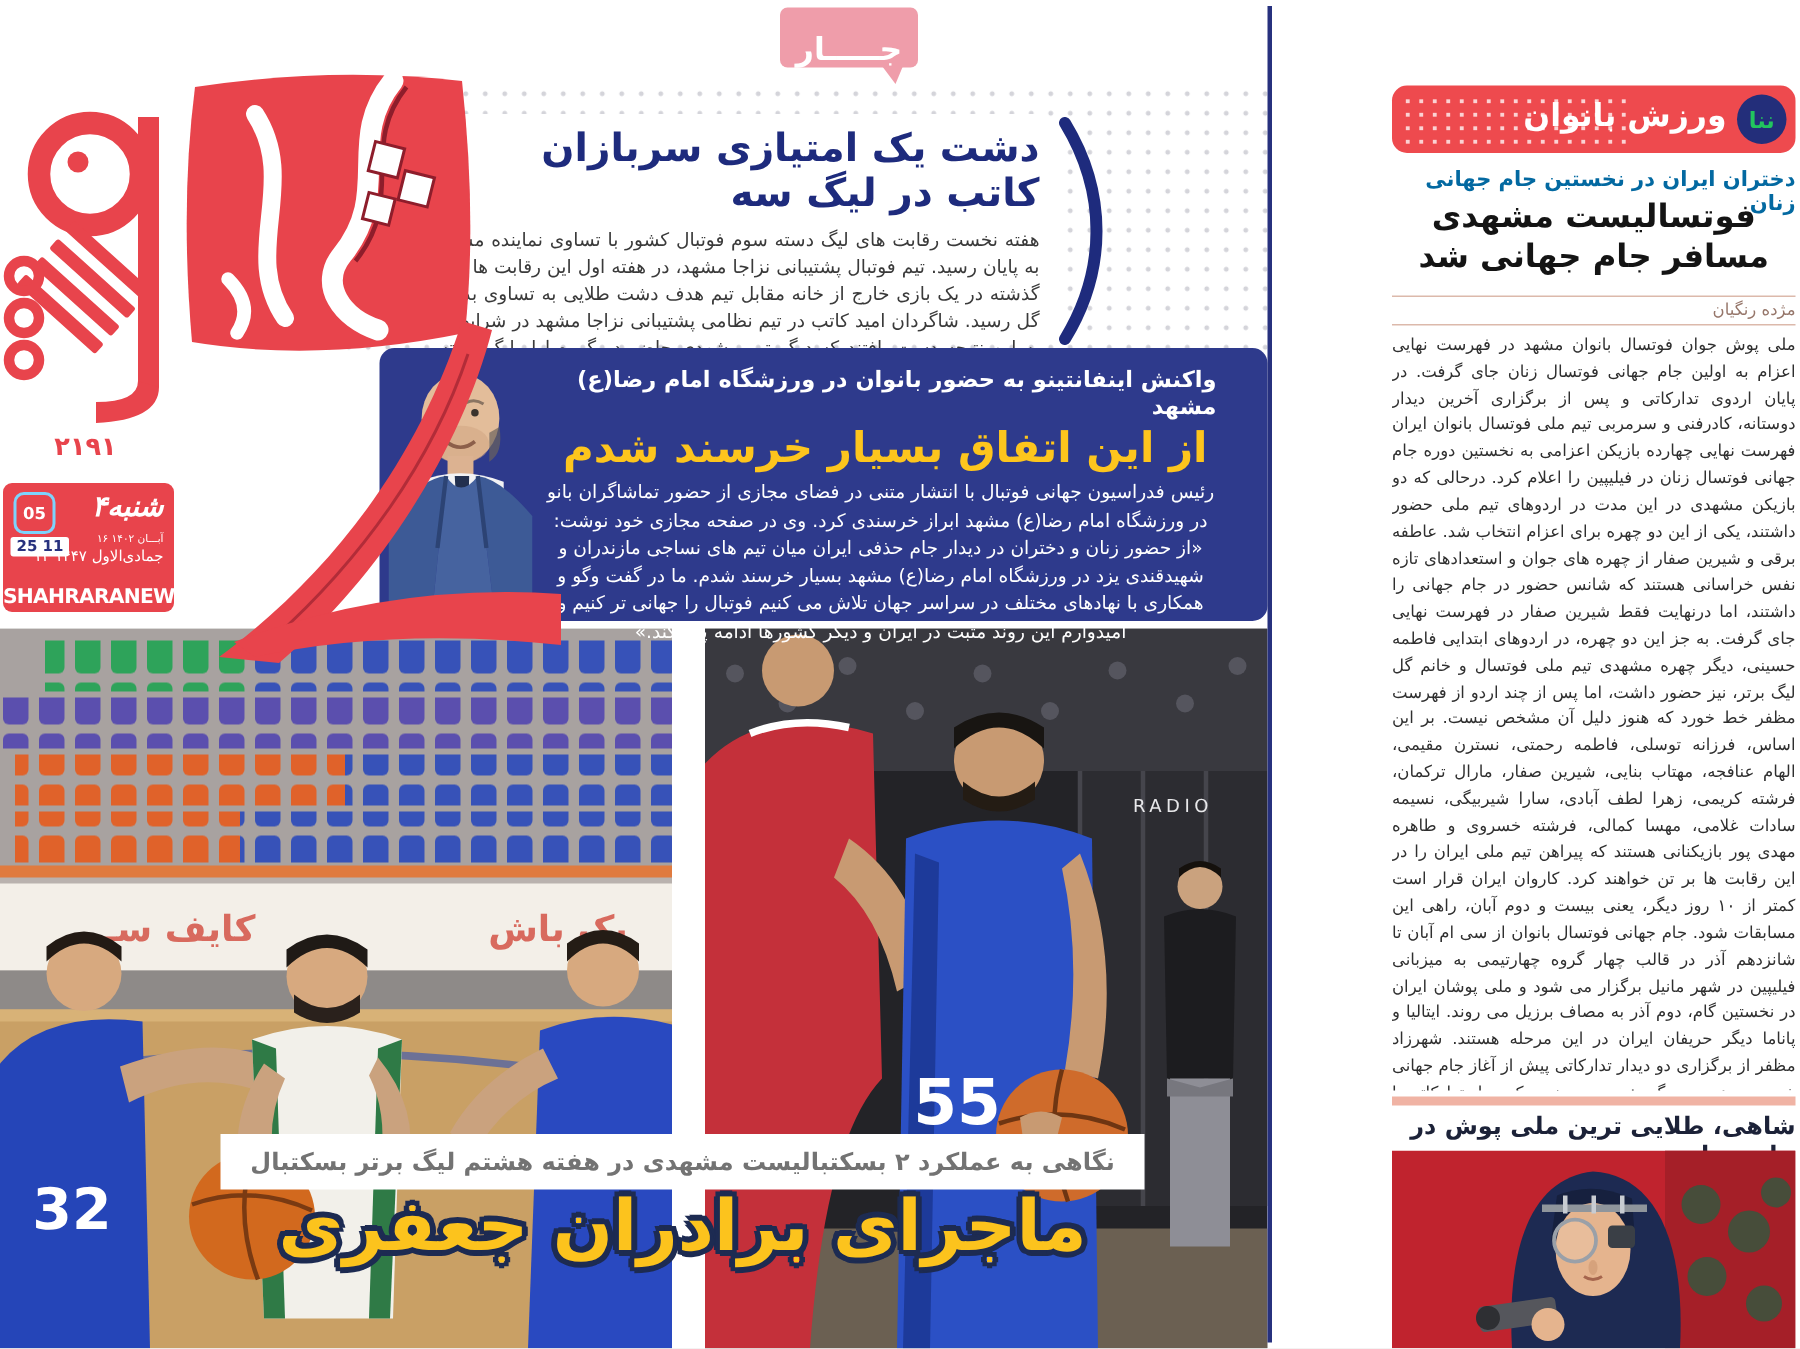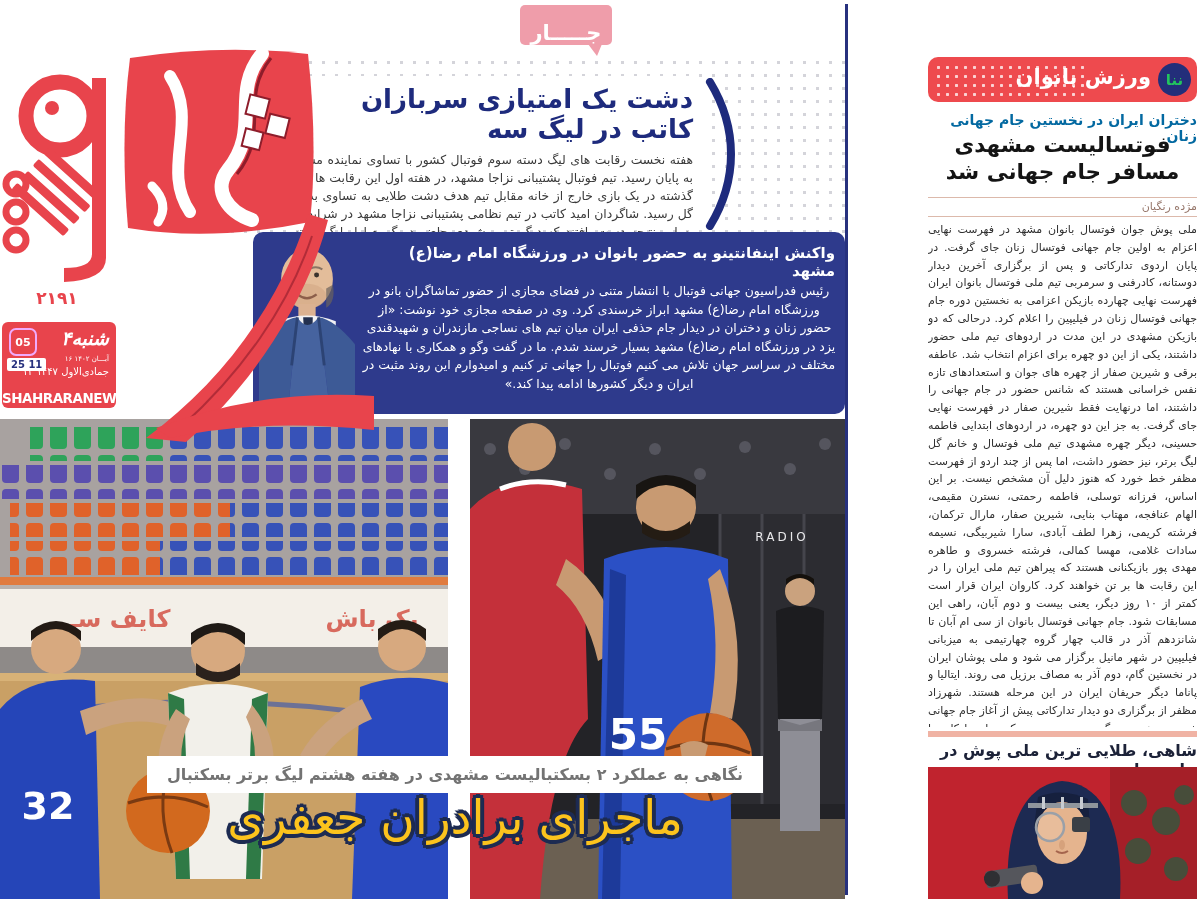--- a/index.html
+++ b/index.html
@@ -15,53 +15,53 @@
   .v-divider{left:845px;top:4px;width:3px;height:891px;background:#27317e;z-index:6;}
   .dots-bg{left:213px;top:56px;width:632px;height:178px;z-index:0;
     background-image:radial-gradient(#d4d4da 1.6px,transparent 1.7px);background-size:13px 13px;}
 
   
   .kufic{left:0;top:72px;width:112px;height:214px;z-index:3;}
   .issue-digits{left:0;top:288px;width:114px;text-align:center;color:#e8444c;font-size:17px;font-weight:bold;
                 letter-spacing:14px;direction:rtl;z-index:3;}
   .date-box{left:2px;top:322px;width:114px;height:86px;background:#e8444c;border-radius:6px;color:#fff;z-index:3;}
   .day-name{position:absolute;right:7px;top:5px;font-size:19px;font-weight:bold;font-style:italic;}
-  .day-badge{position:absolute;left:7px;top:6px;width:24px;height:24px;border:2px solid #f0abfc;border-radius:7px;
+  .day-badge{position:absolute;left:7px;top:6px;width:24px;height:24px;border:2px solid #7dd3fc;border-radius:7px;
              font-size:11px;font-weight:bold;display:flex;align-items:center;justify-content:center;}
   .pages-chip{position:absolute;left:5px;top:36px;background:#fff;color:#27317e;font-size:10px;font-weight:bold;
               padding:1px 4px;border-radius:2px;}
   .date-l1{position:absolute;right:7px;top:33px;font-size:7px;}
   .date-l2{position:absolute;right:7px;top:44px;font-size:10px;}
   .site-url{position:absolute;left:0;right:0;bottom:2px;text-align:center;font-size:13.5px;font-weight:bold;
             letter-spacing:-.5px;color:#fff;}
   .calli{left:112px;top:36px;width:270px;height:412px;z-index:4;pointer-events:none;}
 
   
   .top-story{left:283px;top:76px;width:424px;height:152px;background:#fff;border-radius:16px;z-index:2;
              direction:rtl;padding:8px 14px 0 10px;box-sizing:border-box;}
   .top-story h1{margin:0 0 7px 0;font-size:26px;font-weight:bold;color:#1e2b7d;letter-spacing:-.5px;}
   .top-story p{margin:0;font-size:12.4px;line-height:1.45;color:#3a3a3a;text-align:justify;}
   .bracket{left:702px;top:78px;width:40px;height:152px;z-index:2;}
 
   
   .inf-box{left:253px;top:232px;width:592px;height:182px;background:#2e3a8c;border-radius:10px;z-index:2;
-           direction:rtl;color:#fff;box-sizing:border-box;padding:10px 8px 8px 12px;}
+           direction:rtl;color:#fff;box-sizing:border-box;padding:10px 32px 8px 12px;}
   .inf-text{margin-left:96px;}
   .inf-kicker{font-size:15px;font-weight:bold;text-align:right;margin:2px 2px 2px 0;}
   .inf-head{font-size:28px;font-weight:bold;color:#fdc51d;text-align:right;margin:2px 8px 4px 0;letter-spacing:-.5px;}
   .inf-body{font-size:12.4px;line-height:1.5;text-align:center;margin:0;}
   .inf-photo{position:absolute;left:6px;bottom:0;width:96px;height:176px;}
 
   
   .photo-left{left:0;top:419px;width:448px;height:480px;z-index:1;}
   .photo-right{left:470px;top:419px;width:375px;height:480px;z-index:1;}
   .bb-kicker{left:147px;top:756px;width:616px;height:37px;background:#fff;color:#737373;z-index:5;
              font-size:16px;font-weight:bold;display:flex;align-items:center;justify-content:center;direction:rtl;}
   .bb-headline{left:120px;top:790px;width:670px;z-index:5;text-align:center;direction:rtl;
-     font-size:47px;font-weight:normal;color:#fcc31d;letter-spacing:-1px;
+     font-size:47px;font-weight:bold;color:#fcc31d;letter-spacing:-1px;
      text-shadow:3px 3px 0 #1d2b52,-3px 3px 0 #1d2b52,3px -3px 0 #1d2b52,-3px -3px 0 #1d2b52,
                  0 4px 0 #1d2b52,0 -4px 0 #1d2b52,4px 0 0 #1d2b52,-4px 0 0 #1d2b52;}
 
   
   .wcol{left:928px;top:0;width:269px;height:899px;z-index:2;direction:rtl;}
   .banner{position:absolute;top:57px;left:0;width:269px;height:45px;background:#ee4a4e;border-radius:10px;
           overflow:hidden;}
   .banner .dots{position:absolute;left:6px;top:6px;bottom:6px;width:150px;
           background-image:radial-gradient(rgba(255,255,255,.75) 1.4px,transparent 1.5px);background-size:9px 9px;}
   .banner .mark{position:absolute;right:6px;top:6px;width:33px;height:33px;background:#232e7a;border-radius:50%;
@@ -140,20 +140,21 @@
     <h1>دشت یک امتیازی سربازان کاتب در لیگ سه</h1>
     <p>هفته نخست رقابت های لیگ دسته سوم فوتبال کشور با تساوی نماینده مشهد به پایان رسید. تیم فوتبال پشتیبانی نزاجا مشهد، در هفته اول این رقابت ها روز گذشته در یک بازی خارج از خانه مقابل تیم هدف دشت طلایی به تساوی بدون گل رسید. شاگردان امید کاتب در تیم نظامی پشتیبانی نزاجا مشهد در شرایطی به این نتیجه دست یافتند که دیگر تیم مشهدی حاضر در گروه اول لیگ دسته سوم فوتبال کشور، تیم ابومسلم ثامن قرار بود مقابل تیم بابل در مشهد به میدان برود که به دلیل مسائل انتقال امتیاز تیم بابلی به ارومیه، این بازی لغو شد.</p>
   </section>
   <svg class="abs bracket" viewBox="0 0 40 152">
     <path d="M8,4 C36,50 36,102 8,148" fill="none" stroke="#1e2b7d" stroke-width="8" stroke-linecap="round"></path>
   </svg>
 
   <section class="abs inf-box">
     <div class="inf-text">
       <div class="inf-kicker">واکنش اینفانتینو به حضور بانوان در ورزشگاه امام رضا(ع) مشهد</div>
+      <div class="inf-head">از این اتفاق بسیار خرسند شدم</div>
       <p class="inf-body">رئیس فدراسیون جهانی فوتبال با انتشار متنی در فضای مجازی از حضور تماشاگران بانو در ورزشگاه امام رضا(ع) مشهد ابراز خرسندی کرد. وی در صفحه مجازی خود نوشت: «از حضور زنان و دختران در دیدار جام حذفی ایران میان تیم های نساجی مازندران و شهیدقندی یزد در ورزشگاه امام رضا(ع) مشهد بسیار خرسند شدم. ما در گفت وگو و همکاری با نهادهای مختلف در سراسر جهان تلاش می کنیم فوتبال را جهانی تر کنیم و امیدوارم این روند مثبت در ایران و دیگر کشورها ادامه پیدا کند.»</p>
     </div>
     <svg class="inf-photo" viewBox="0 0 100 178">
       <ellipse cx="50" cy="40" rx="27" ry="31" fill="#e3bd9a"></ellipse>
       <path d="M23,46 Q20,64 30,70 L30,50 Z" fill="#6b625c" opacity=".7"></path>
       <path d="M77,46 Q80,64 70,70 L70,50 Z" fill="#6b625c" opacity=".7"></path>
       <ellipse cx="50" cy="58" rx="20" ry="13" fill="#d2a584" opacity=".55"></ellipse>
       <circle cx="40" cy="36" r="2.6" fill="#3a332d"></circle>
       <circle cx="60" cy="36" r="2.6" fill="#3a332d"></circle>
       <path d="M34,30 q6,-4 12,-1 M54,29 q6,-3 12,1" stroke="#8a7462" stroke-width="2" fill="none"></path>

